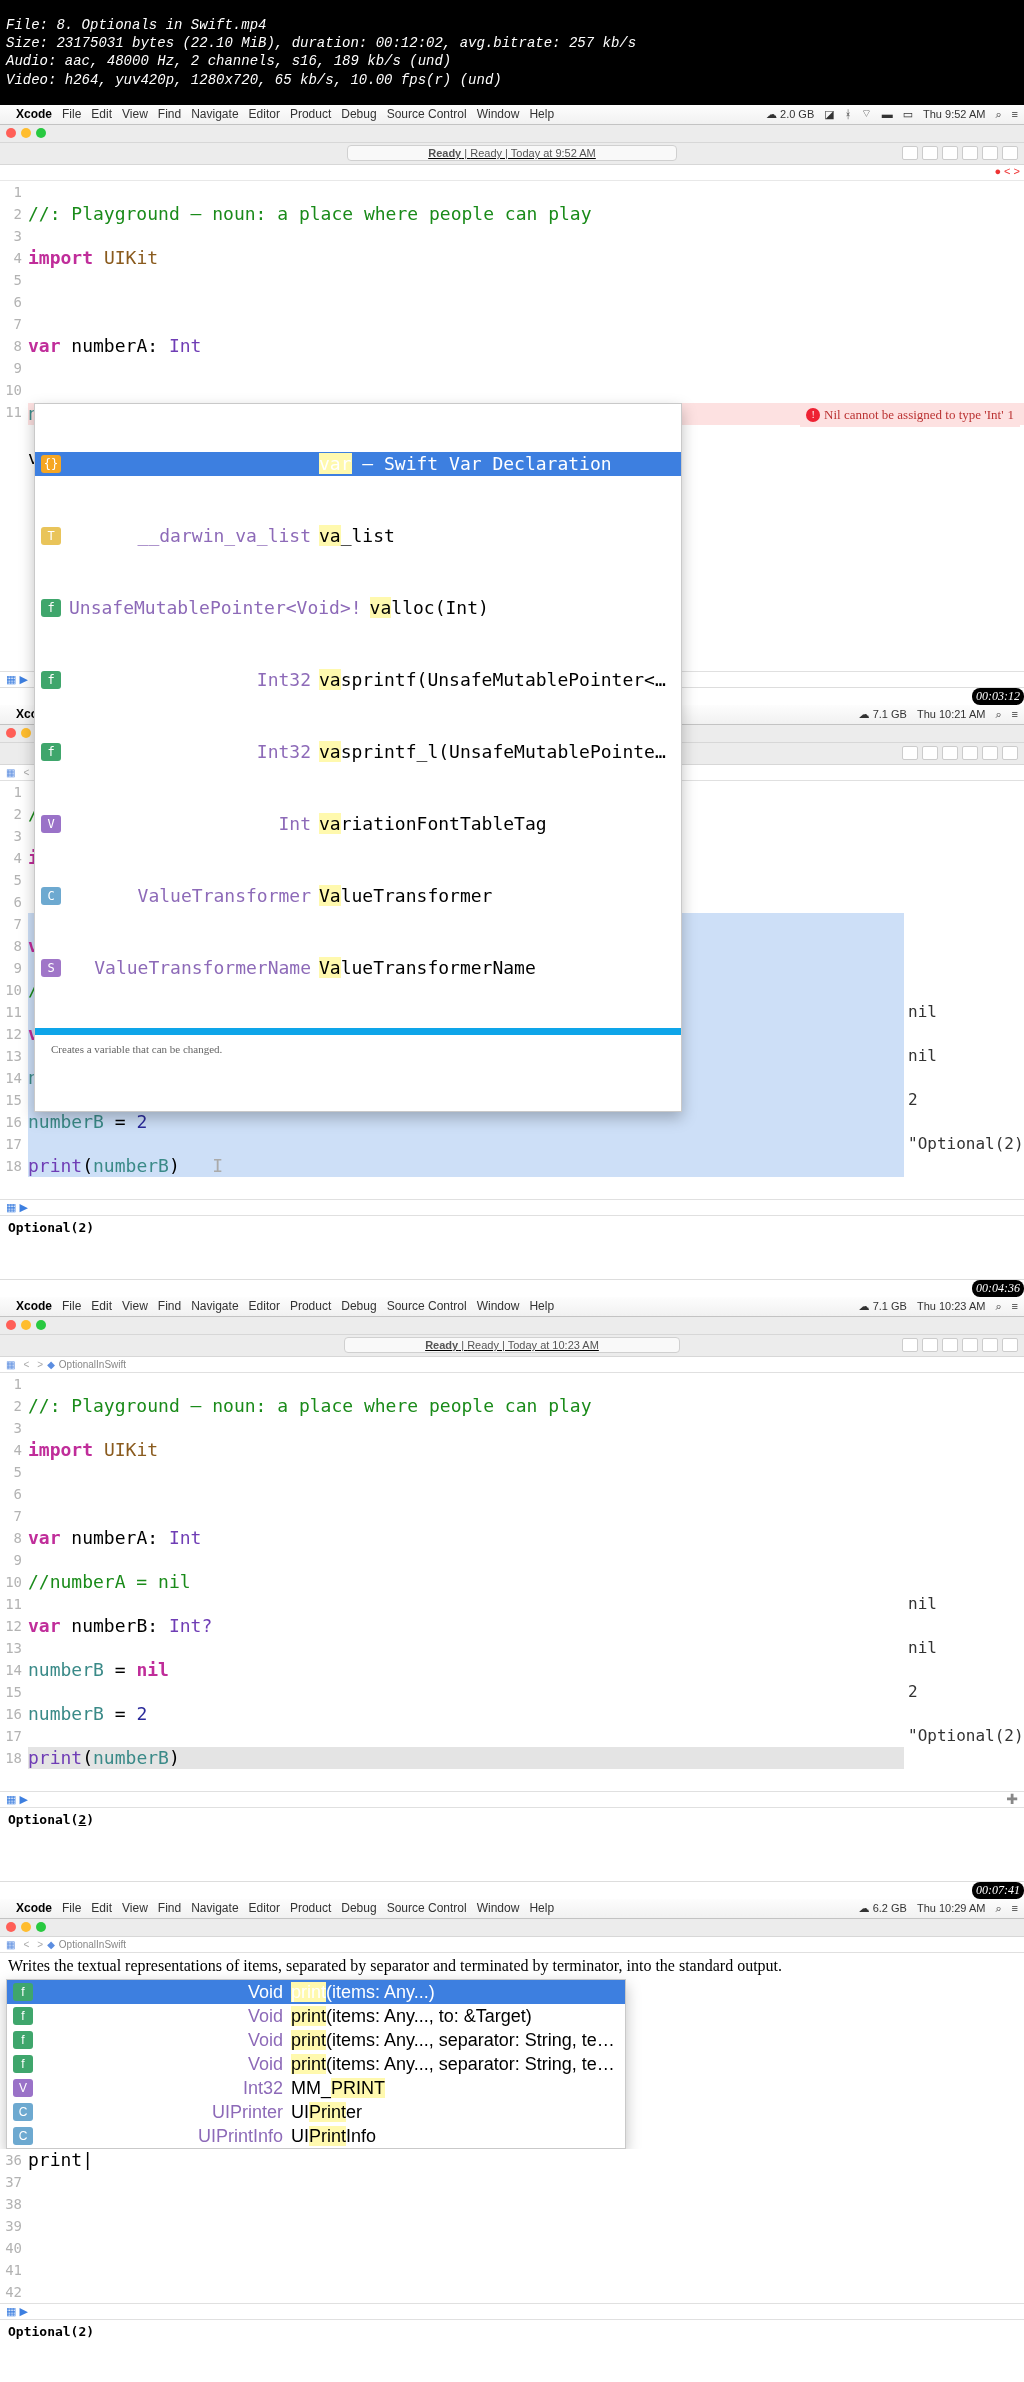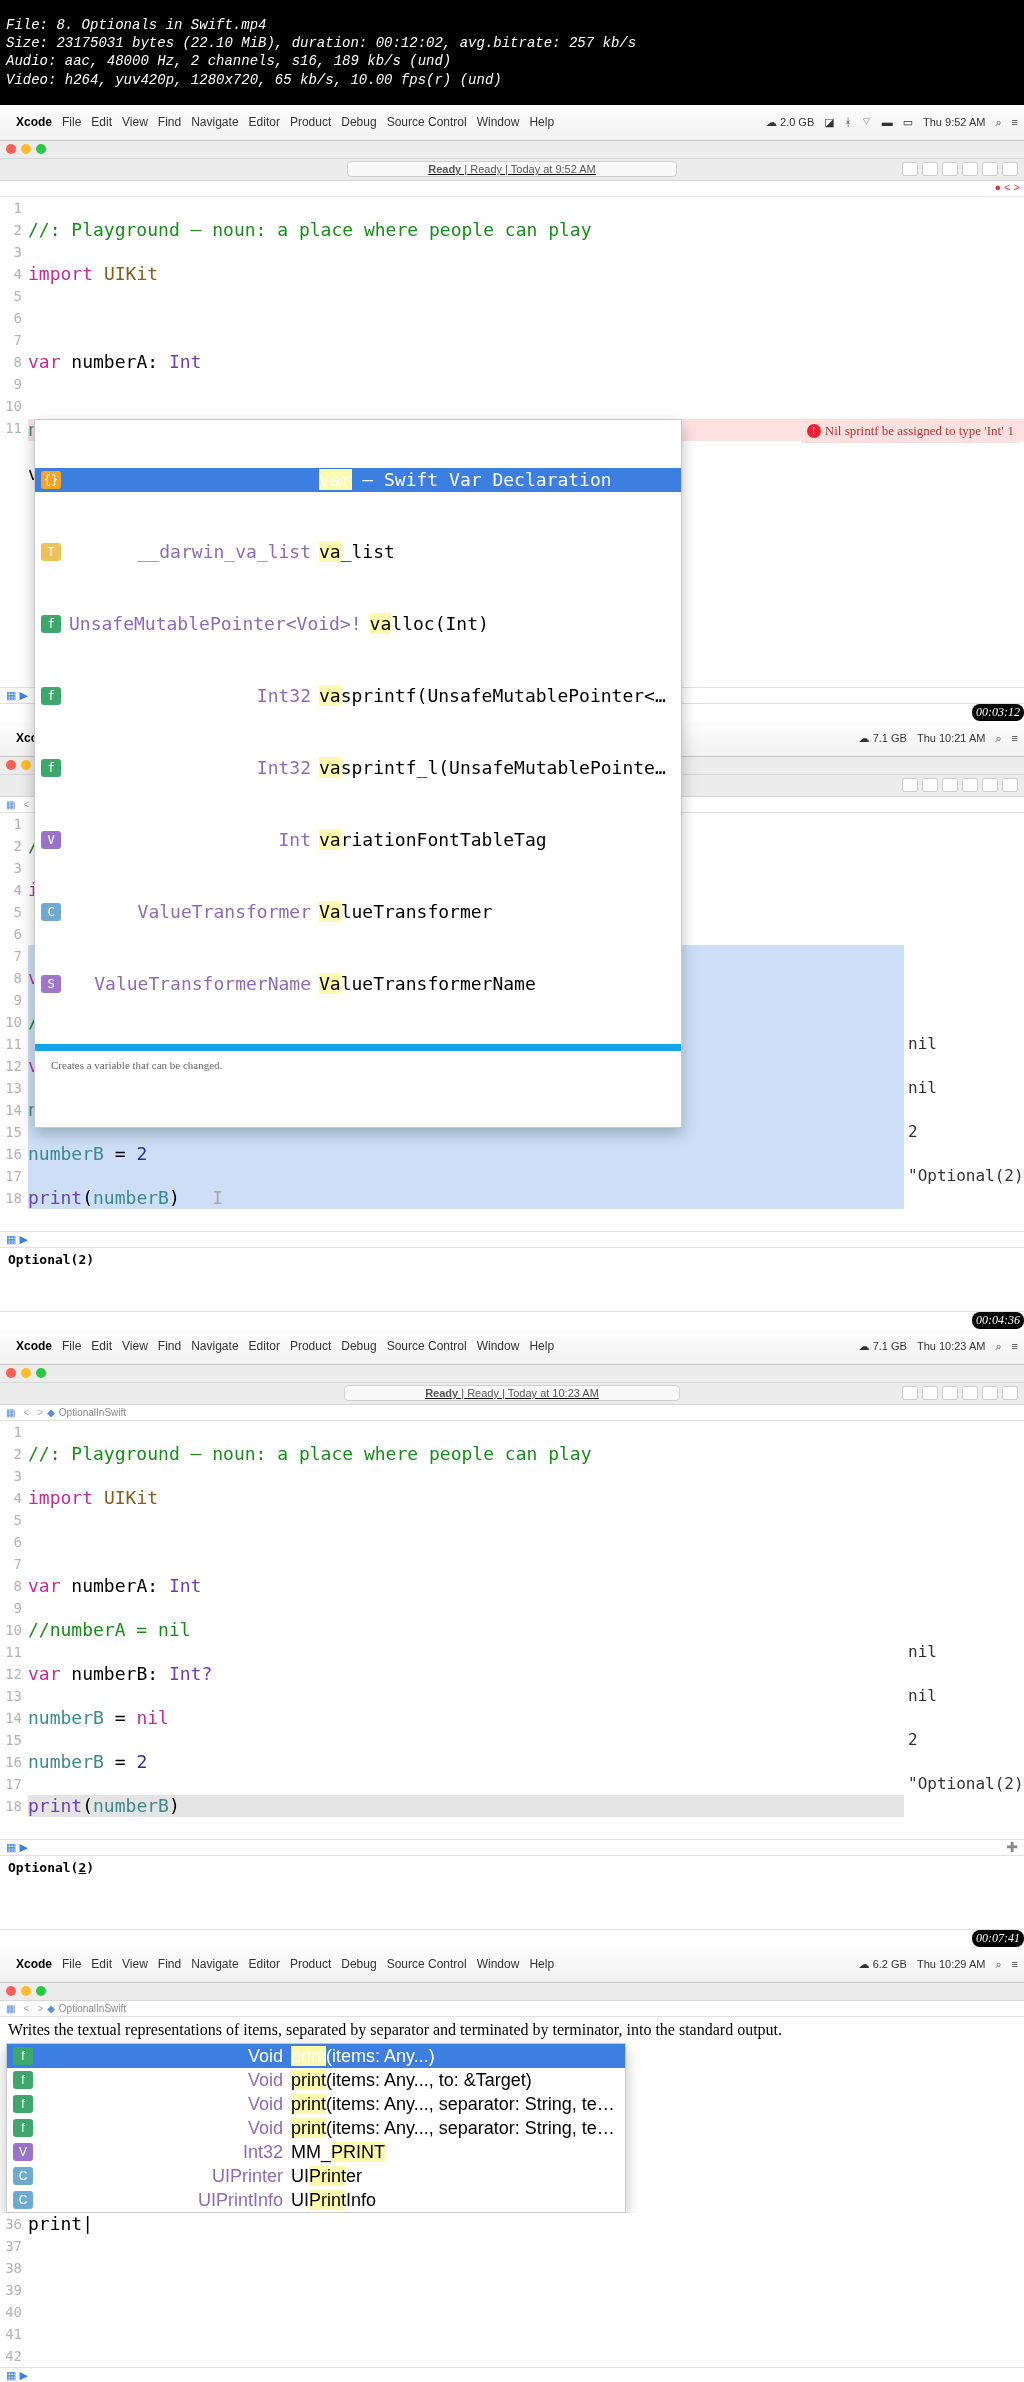--- a/index.html
+++ b/index.html
@@ -1,40 +1,40 @@
 <!DOCTYPE html>
 <html><head>
 <meta charset="utf-8">
 <style>
 * { margin: 0; padding: 0; box-sizing: border-box; }
 body { background: #fff; font-family: "Helvetica Neue", Arial, sans-serif; width: 1024px; }
 .black-header { background: #000; color: #fff; padding: 16px 6px; font-family: Liberation Mono, monospace; font-style: italic; font-size: 14px; line-height: 1.3; }
 .xcode-block { border-bottom: 1px solid #ddd; }
-.menubar { background: linear-gradient(#fdfdfd, #f1f1f1); height: 36px; display: flex; align-items: center; padding: 0 6px; font-size: 12px; border-bottom: 1px solid #c3c3c3; }
+.menubar { background: linear-gradient(#fdfdfd, #f1f1f1); height: 20px; display: flex; align-items: center; padding: 0 6px; font-size: 12px; border-bottom: 1px solid #c3c3c3; }
 .menubar .apple { margin-right: 10px; }
 .menubar .app { font-weight: bold; margin-right: 10px; }
 .menubar .mitem { margin-right: 10px; color: #333; }
 .menubar .spacer { flex: 1; }
 .menubar .ricon { margin-left: 10px; font-size: 11px; color: #333; }
 .traffic { height: 18px; display: flex; align-items: center; padding: 0 6px; background: #ececec; border-bottom: 1px solid #d7d7d7; }
 .dot { width: 10px; height: 10px; border-radius: 50%; margin-right: 5px; }
 .dot.red { background: #ff5f57; } .dot.yellow { background: #ffbd2e; } .dot.green { background: #28c940; }
 .statusbar { height: 22px; background: #ececec; display: flex; align-items: center; justify-content: center; font-size: 11px; border-bottom: 1px solid #d7d7d7; position: relative; text-decoration: underline; }
 .statusbar .pill { background: #f9f9f9; border: 1px solid #d0d0d0; border-radius: 4px; padding: 1px 80px; font-size: 11px; color: #555; }
 .statusbar .rcluster { position: absolute; right: 6px; display: flex; gap: 4px; }
 .statusbar .rbtn { width: 16px; height: 14px; border: 1px solid #ccc; background: #fff; border-radius: 2px; }
 .nav { height: 16px; background: #fff; border-bottom: 1px solid #e0e0e0; display: flex; align-items: center; padding: 0 6px; font-size: 10px; color: #888; }
 .nav .navicon { margin-right: 4px; color: #5b8de0; }
 .nav .chev { margin: 0 4px; color: #aaa; }
 .editor { display: flex; font-family: Menlo, Consolas, monospace; font-size: 18px; line-height: 22px; position: relative; }
 .gutter { width: 28px; background: #fff; color: #b3b3b3; text-align: right; padding-right: 6px; font-size: 14px; user-select: none; }
 .code { flex: 1; background: #fff; white-space: pre; position: relative; }
 .sidebar { width: 120px; background: #fff; font-size: 16px; color: #333; padding-left: 4px; border-left: 0; }
 .sidebar .sval { height: 22px; display: flex; align-items: center; }
-.k { color: #c02d9a; } 
+.k { color: #c02d9a; font-weight: bold; } 
 .cm { color: #1a8b1a; } 
 .ty { color: #6f3db5; } 
 .id { color: #3a8a88; } 
 .num { color: #2a2a9a; } 
 .fk { color: #8a5b1e; }
 .err-row { background: #fde1e1; margin-top: 24px; }
 .err-badge { position: absolute; right: 4px; top: 0; background: #fde1e1; color: #b33; font-family: "Helvetica Neue"; font-size: 13px; padding: 1px 6px; display: flex; align-items: center; gap: 4px; }
 .err-badge .eicn { background: #e23; color: #fff; border-radius: 50%; width: 14px; height: 14px; font-size: 10px; display: inline-flex; align-items: center; justify-content: center; }
 .ac { position: absolute; left: 6px; border: 1px solid #c9c9c9; box-shadow: 0 6px 14px rgba(0,0,0,.25); background: #fff; font-size: 18px; line-height: 24px; z-index: 10; }
 .ac .acrow { display: flex; align-items: center; padding: 0 6px; white-space: nowrap; overflow: hidden; }
@@ -119,21 +119,21 @@
   <div class="gutter">1<br>2<br>3<br>4<br>5<br>6<br>7<br>8<br>9<br>10<br>11</div>
   <div class="code">
 <span class="cm">//: Playground – noun: a place where people can play</span>
 
 <span class="k">import</span> <span class="fk">UIKit</span>
 
 
 
 <span class="k">var</span> <span>numberA:</span> <span class="ty">Int</span>
 
-<div class="err-row" style="position:relative;"><span class="id">numberA</span><span> = </span><span class="k">nil</span><span class="err-badge"><span class="eicn">!</span><span>Nil sprintf be assigned to type 'Int'</span> <span>1</span></span></div>
+<div class="err-row" style="position:relative;"><span class="id">numberA</span><span> = </span><span class="k">nil</span><span class="err-badge"><span class="eicn">!</span><span>Nil cannot be assigned to type 'Int'</span> <span>1</span></span></div>
 <span>va</span>|
   <div class="ac" style="top:222px; width:648px;">
     <div class="acrow sel">
             <span class="kind kO">{}</span>
             <span class="return"></span>
             <span class="sig"><span class="hl">var</span> – Swift Var Declaration</span>
           </div>
     <div class="acrow">
             <span class="kind kT">T</span>
             <span class="return">__darwin_va_list</span>

